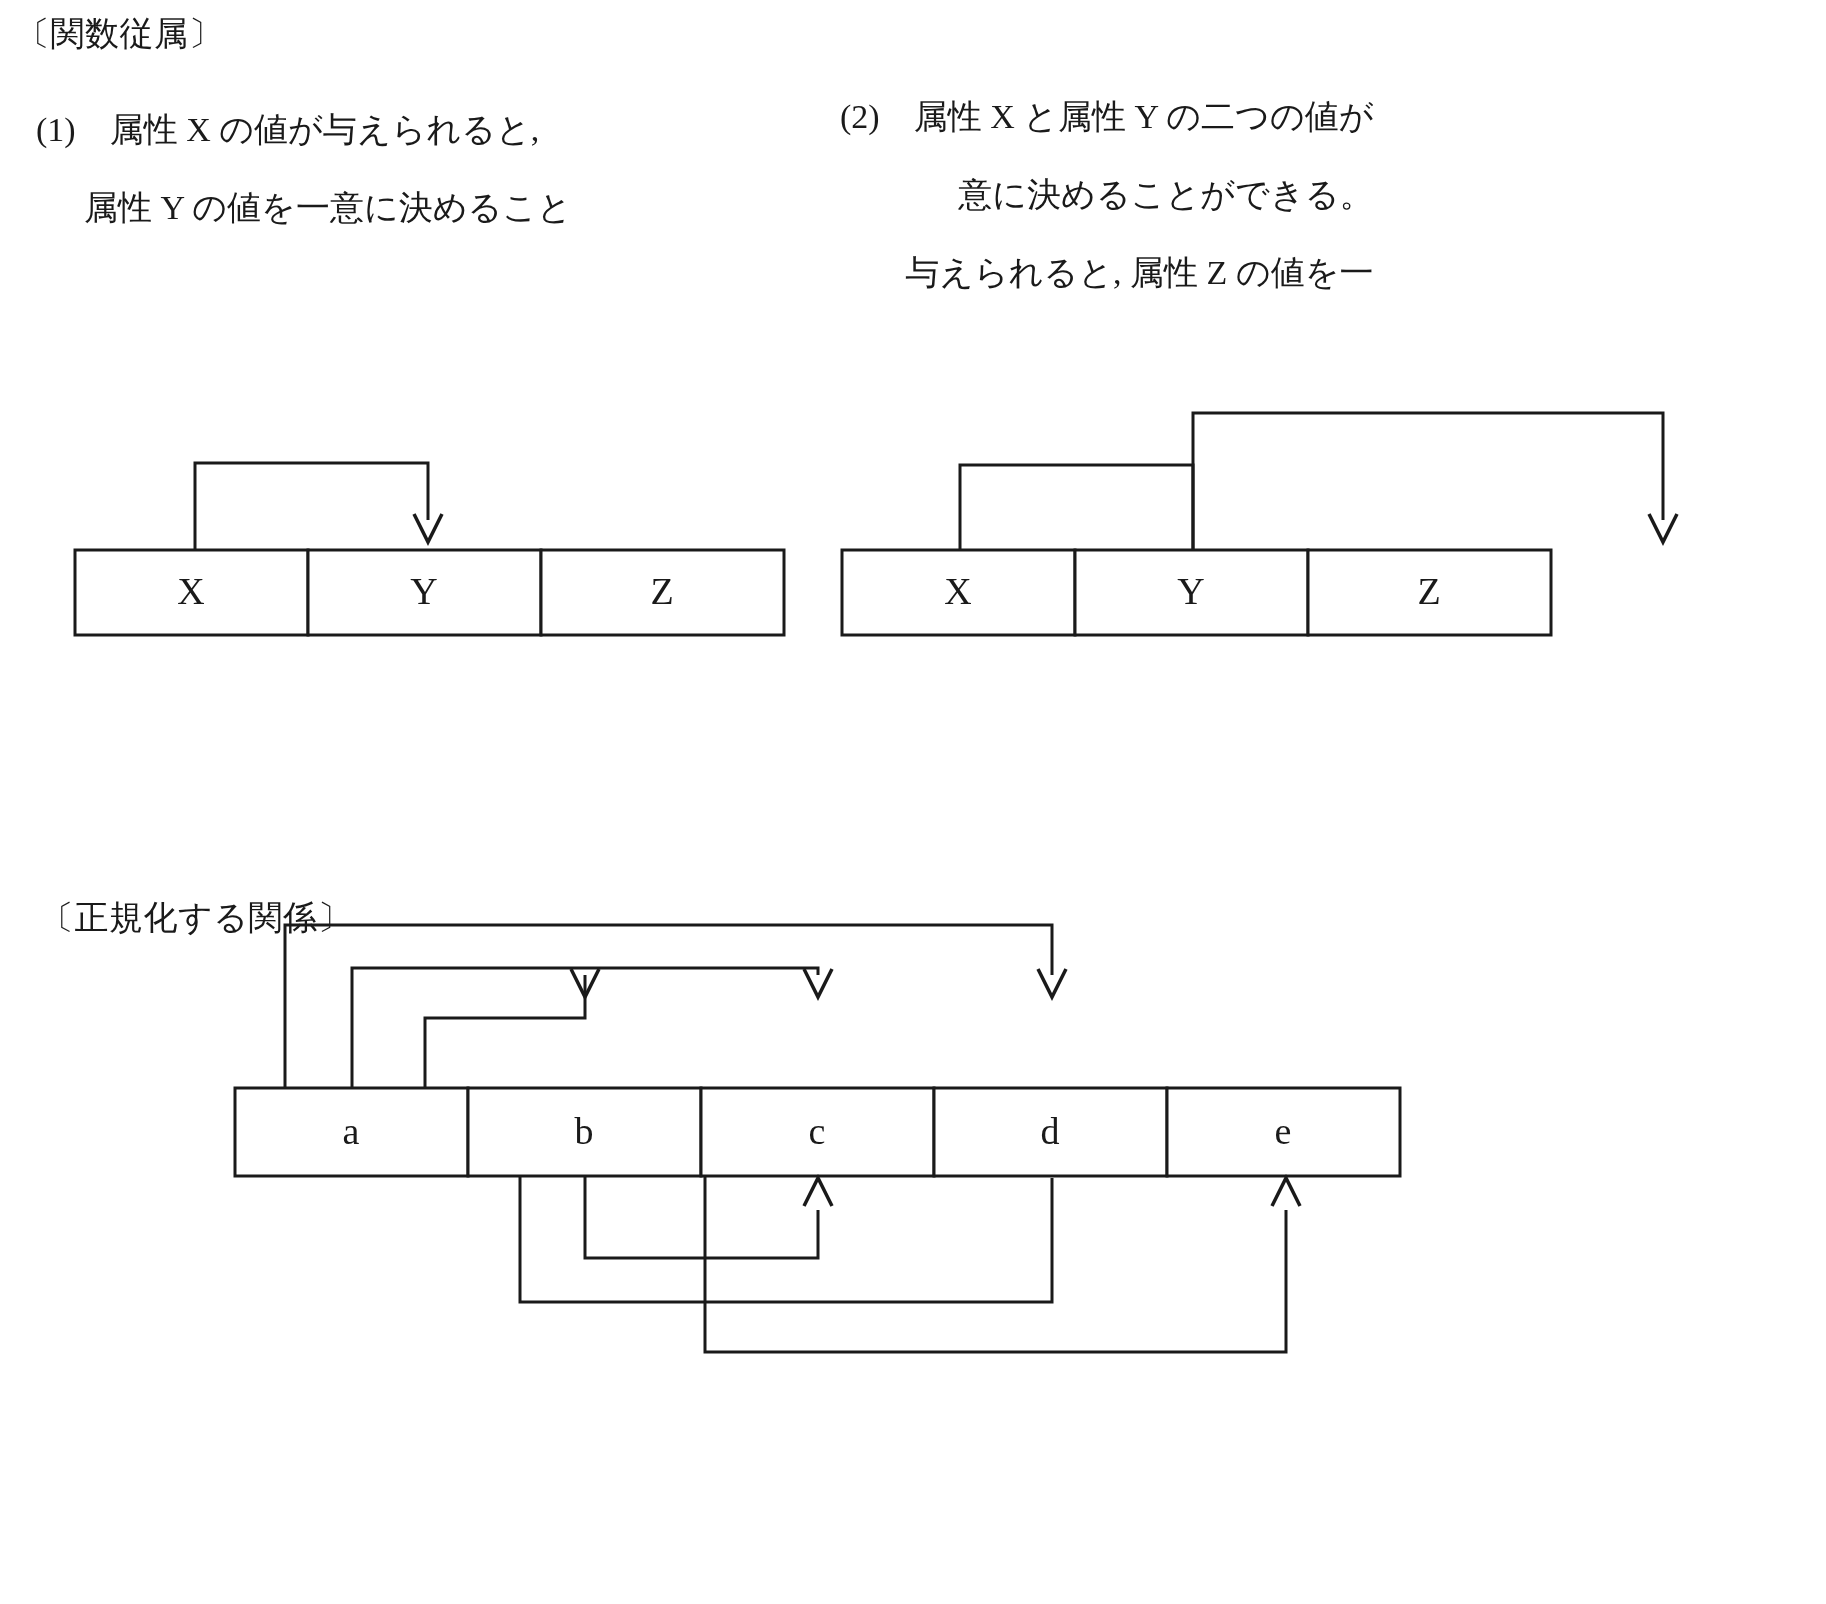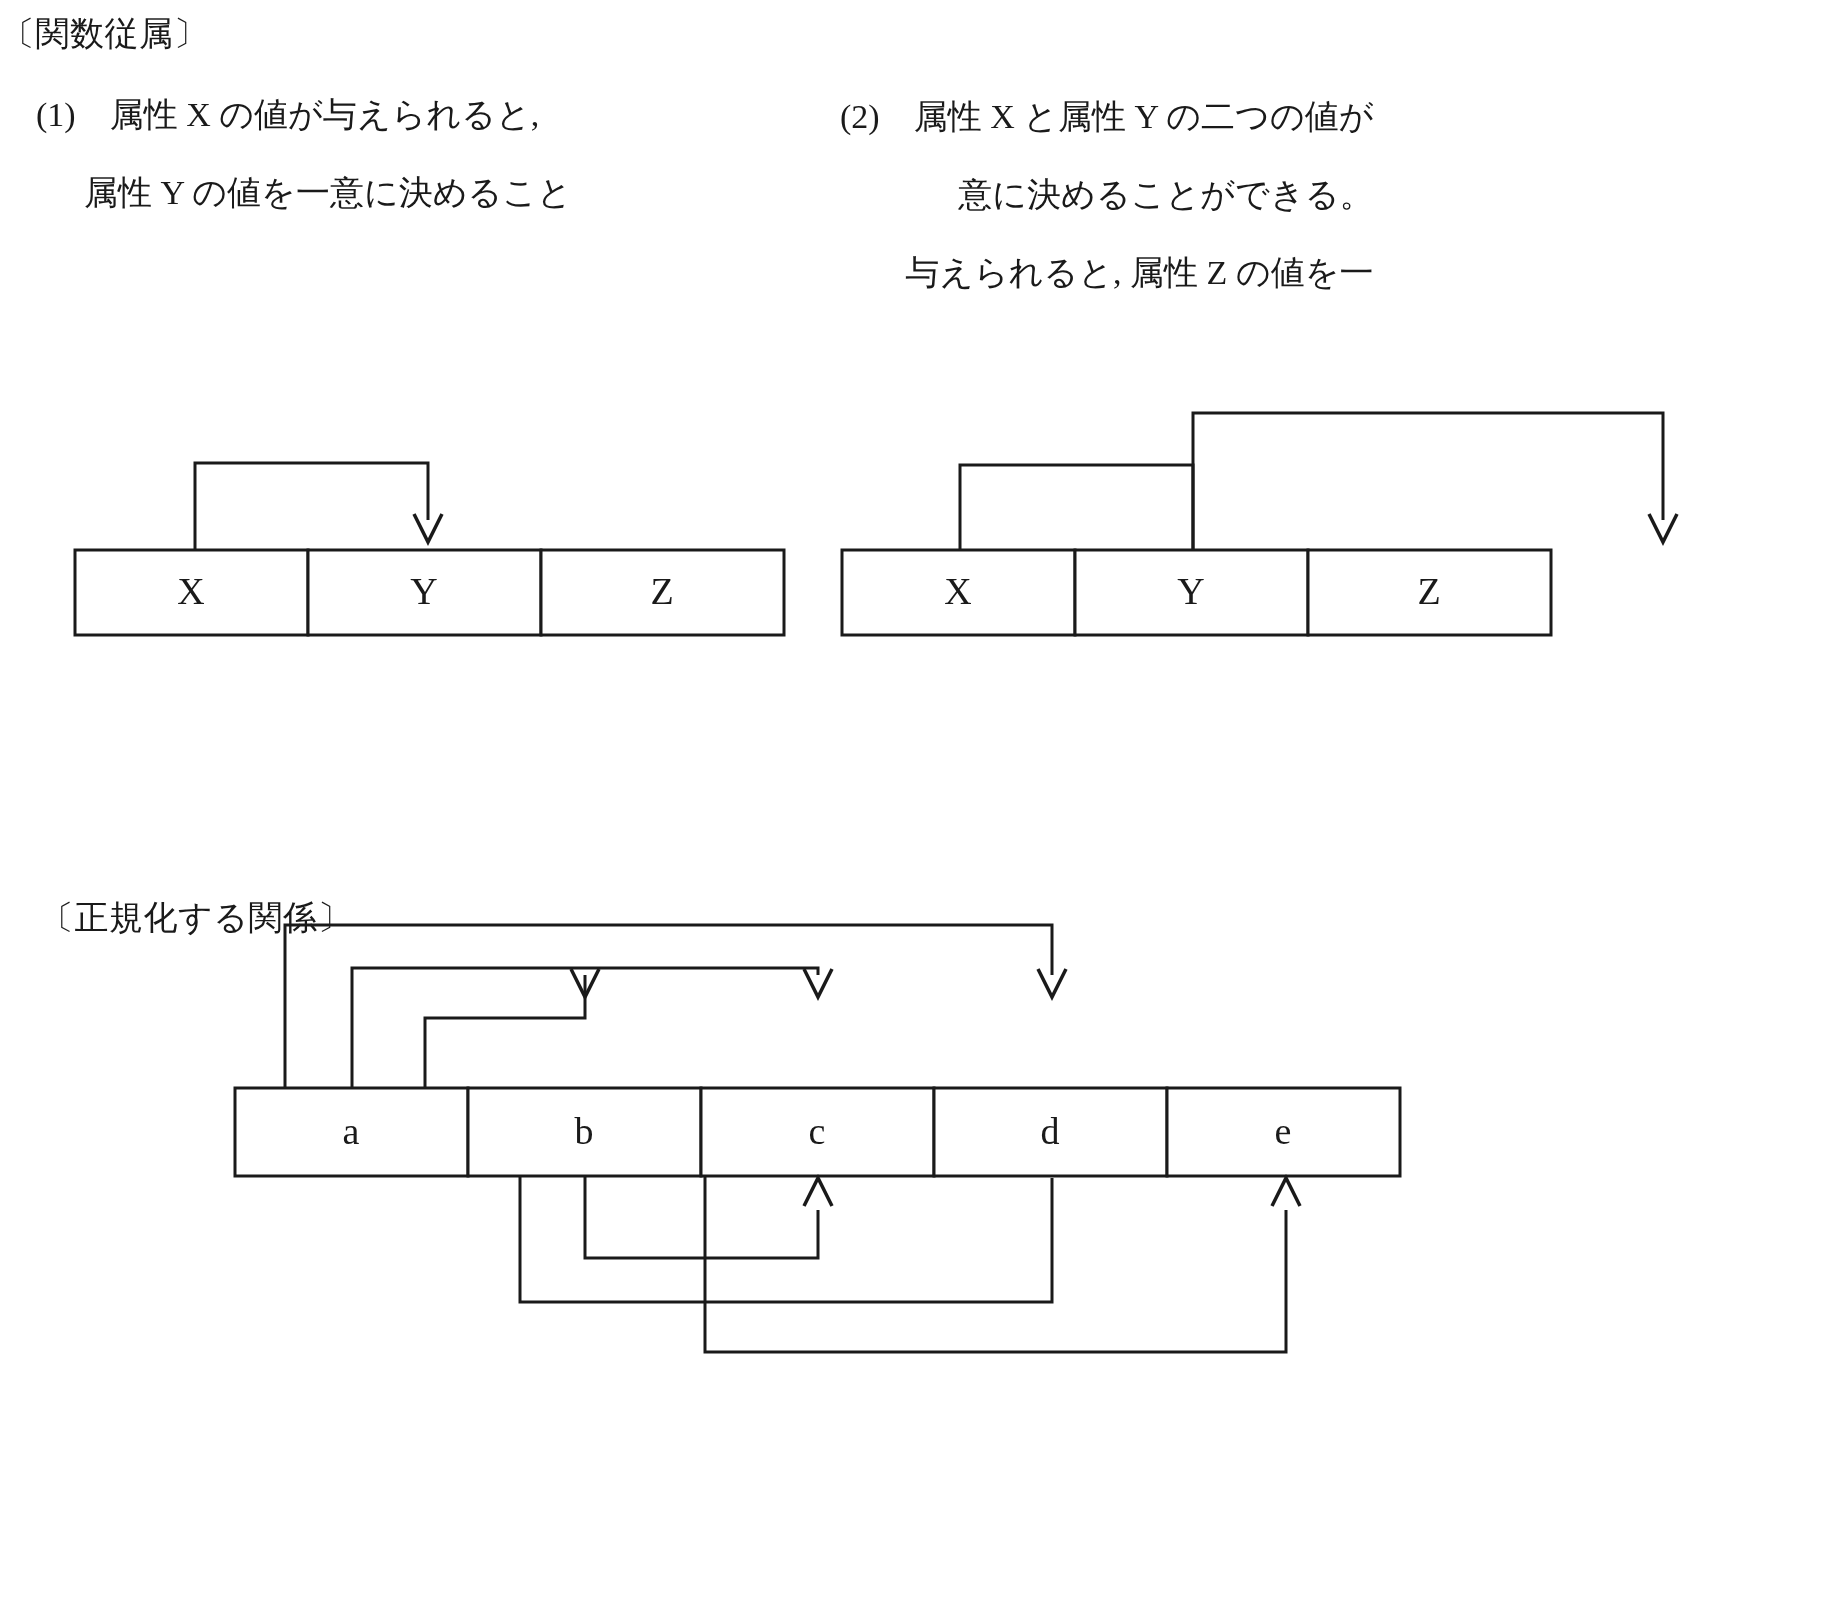--- a/index.html
+++ b/index.html
@@ -23,35 +23,35 @@
   }
 
   
   .heading {
     position: absolute;
     font-size: 34px;
     line-height: 1.2;
     letter-spacing: 0.5px;
     white-space: nowrap;
   }
-  #heading-fd { left: 1px; top: 14px; }
+  #heading-fd { left: 16px; top: 14px; }
   #heading-norm { left: 40px; top: 898px; }
 
   .item {
     position: absolute;
     font-size: 34px;
     line-height: 78px;
   }
   .item .line {
     white-space: nowrap;
     display: block;
   }
   .item .line.indent { padding-left: 48px; text-align: right; }
 
-  #item-1 { left: 36px; top: 76px; }
+  #item-1 { left: 36px; top: 91px; }
   #item-2 { left: 840px; top: 78px; }
 
   
   .diagram {
     position: absolute;
   }
   .diagram svg { display: block; overflow: visible; }
 
   #diagram-1 { left: 0px; top: 380px; }
   #diagram-2 { left: 820px; top: 380px; }

